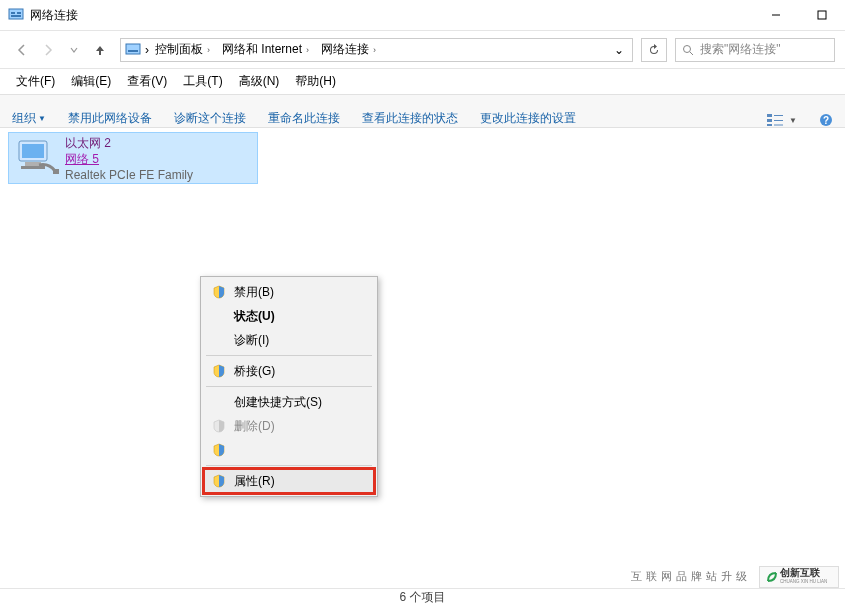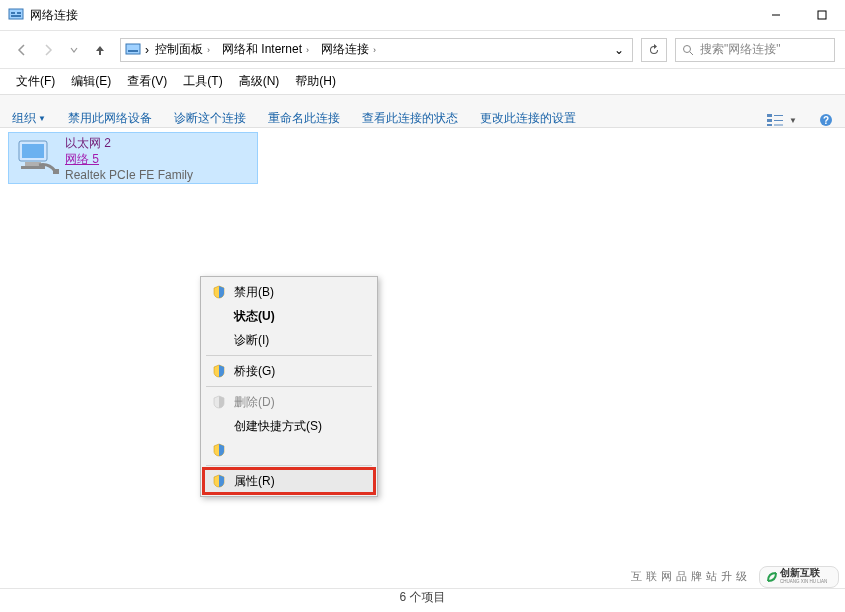--- a/index.html
+++ b/index.html
@@ -33,21 +33,21 @@
 .adapter .l3 { color:#666; }
 .ctx { position:absolute; left:200px; top:148px; width:178px; background:#f2f2f2; border:1px solid #b8b8b8; box-shadow:2px 2px 6px rgba(0,0,0,.25); padding:3px; }
 .ctx .mi { height:24px; display:flex; align-items:center; padding:0 10px 0 8px; font-size:12px; gap:8px; position:relative; }
 .ctx .mi .mi-label { flex:1; }
 .ctx .mi.disabled { color:#888; }
 .ctx .mi .shield { width:14px; height:14px; flex-shrink:0; }
 .ctx .mi .noshield { width:14px; height:14px; flex-shrink:0; }
 .ctx .sep { height:1px; background:#d0d0d0; margin:3px 2px; }
 .ctx .highlight { outline:3px solid #e03020; outline-offset:-1px; background:#e9e9e9; }
 .statusbar { position:absolute; bottom:0; left:0; right:0; height:24px; border-top:1px solid #e5e5e5; display:flex; align-items:center; padding:0 10px; color:#444; font-size:12px; gap:10px;flex-direction:column; }
-.watermark-logo { position:absolute; right:6px; bottom:24px; width:80px; height:22px; display:flex; align-items:center; gap:0; border:1px solid #ddd; border-radius:8px; padding:0 4px; font-size:10px; color:#333; background:#f9f9f9; }
+.watermark-logo { position:absolute; right:6px; bottom:24px; width:80px; height:22px; display:flex; align-items:center; gap:0; border:1px solid #ddd; border-radius:0; padding:0 4px; font-size:10px; color:#333; background:#f9f9f9; }
 .watermark-text { position:absolute; bottom:28px; left:0; right:90px; text-align:right; padding-right:4px; font-size:11px; color:#777; letter-spacing:4px; }
 svg { display:block; }
 </style>
 </head>
 <body>
 
 <div class="titlebar">
   <span class="icon">
     <svg viewBox="0 0 16 16" width="16" height="16">
         <rect x="1" y="2" width="14" height="10" fill="#9fd1ff" stroke="#3a78b5"></rect>
@@ -210,32 +210,32 @@
     <div class="mi">
       <span class="shield">
           <svg viewBox="0 0 14 14">
             <path d="M7 1 L12 3 V7 A5 5 0 0 1 7 13 A5 5 0 0 1 2 7 V3 Z" fill="#ffd24d" stroke="#c98f00" stroke-width="0.5"></path>
             <path d="M7 1 L12 3 V7 A5 5 0 0 1 7 13 Z" fill="#4a90d9"></path>
           </svg>
         </span>
       <span class="mi-label">桥接(G)</span>
     </div>
     <div class="sep"></div>
+    <div class="mi">
+      <span class="noshield"></span>
+      <span class="mi-label">创建快捷方式(S)</span>
+    </div>
     <div class="mi disabled">
       <span class="shield">
           <svg viewBox="0 0 14 14">
             <path d="M7 1 L12 3 V7 A5 5 0 0 1 7 13 A5 5 0 0 1 2 7 V3 Z" fill="#e8e8e8" stroke="#bbb" stroke-width="0.5"></path>
             <path d="M7 1 L12 3 V7 A5 5 0 0 1 7 13 Z" fill="#c8c8c8"></path>
           </svg>
         </span>
       <span class="mi-label">删除(D)</span>
-    </div>
-    <div class="mi">
-      <span class="noshield"></span>
-      <span class="mi-label">创建快捷方式(S)</span>
     </div>
     <div class="mi">
       <span class="shield">
           <svg viewBox="0 0 14 14">
             <path d="M7 1 L12 3 V7 A5 5 0 0 1 7 13 A5 5 0 0 1 2 7 V3 Z" fill="#ffd24d" stroke="#c98f00" stroke-width="0.5"></path>
             <path d="M7 1 L12 3 V7 A5 5 0 0 1 7 13 Z" fill="#4a90d9"></path>
           </svg>
         </span>
     </div>
     <div class="sep"></div>

